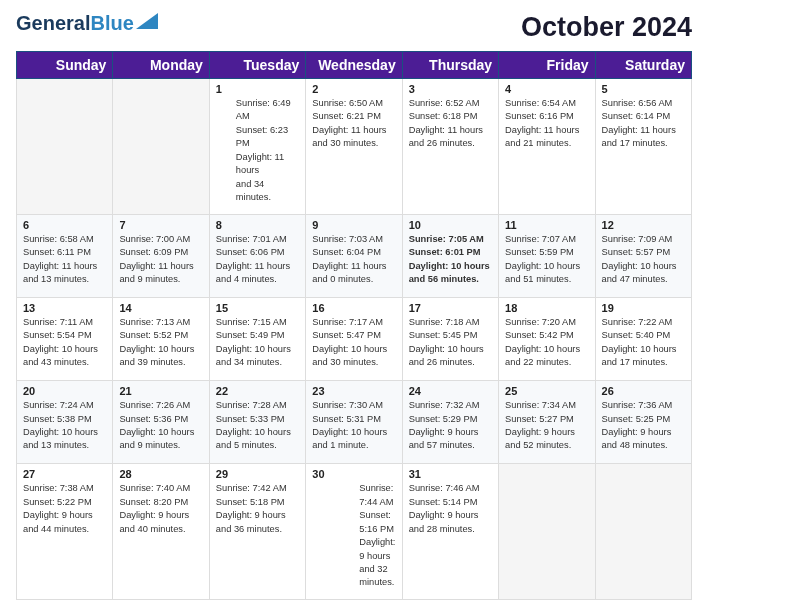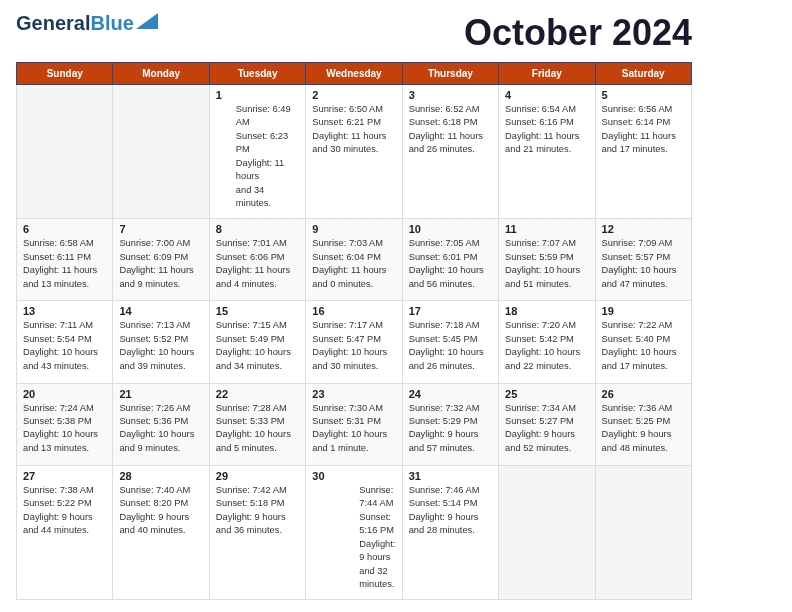--- a/index.html
+++ b/index.html
@@ -29,42 +29,42 @@
       align-items: flex-start;
     }
     .logo-row {
       display: flex;
       align-items: center;
     }
     .title-block {
       text-align: right;
     }
     .month-title {
-      font-size: 36px;
+      font-size: 27px;
       font-weight: bold;
       color: #1a1a2e;
     }
     .location {
       font-size: 16px;
       color: #444;
       margin-top: 2px;
     }
     .calendar-table {
       width: 100%;
       border-collapse: collapse;
       flex: 1;
       table-layout: fixed;
     }
     .calendar-table th {
-      background: #c2410c;
+      background: #4c1d95;
       color: #fff;
-      font-size: 10px;
+      font-size: 14px;
       font-weight: bold;
       padding: 5px 6px;
-      text-align: center;
+      text-align: right;
       border: 1px solid #1a5080;
     }
     .calendar-table td {
       vertical-align: top;
       padding: 4px 6px;
       font-size: 9.5px;
       color: #222;
       border: 1px solid #ddd;
       background: #fff;
       height: 80px;
@@ -184,21 +184,21 @@
           </td>
           <td>
             <span class="day-number">9</span>
             <div class="day-detail" style="white-space: pre-line;">Sunrise: 7:03 AM
 Sunset: 6:04 PM
 Daylight: 11 hours
 and 0 minutes.</div>
           </td>
           <td>
             <span class="day-number">10</span>
-            <div class="day-detail" style="white-space: pre-line;">Sunrise: 7:05 AM
+            <div class="day-detail" style="white-space: pre-line; font-weight: bold;">Sunrise: 7:05 AM
 Sunset: 6:01 PM
 Daylight: 10 hours
 and 56 minutes.</div>
           </td>
           <td>
             <span class="day-number">11</span>
             <div class="day-detail" style="white-space: pre-line;">Sunrise: 7:07 AM
 Sunset: 5:59 PM
 Daylight: 10 hours
 and 51 minutes.</div>

